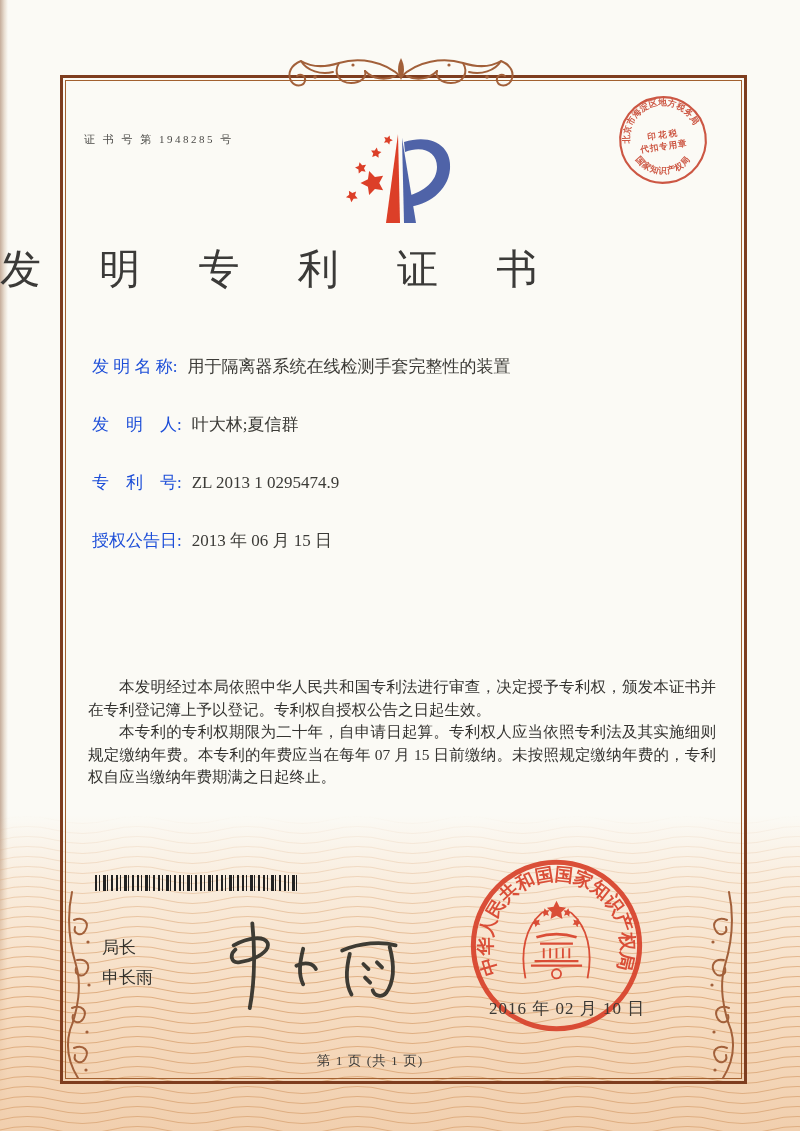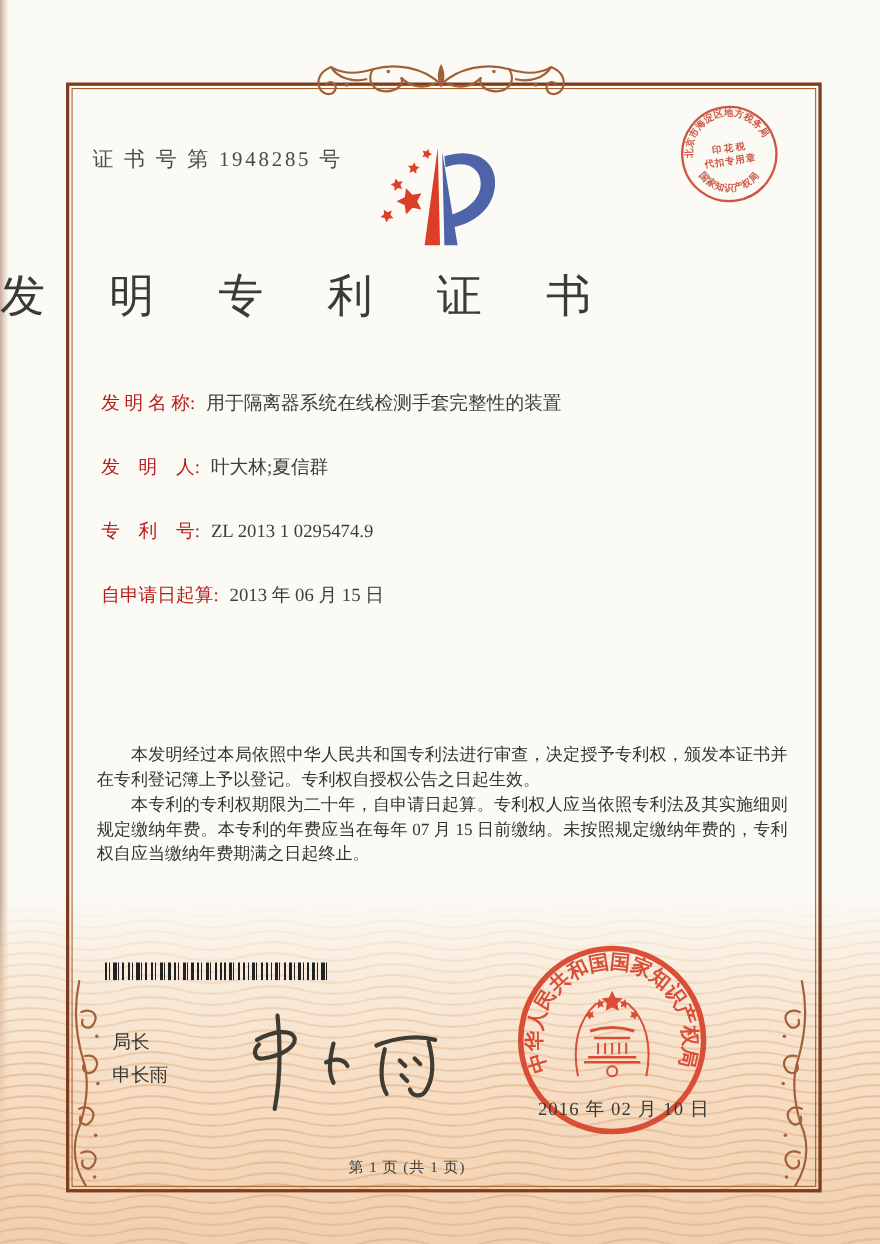--- a/index.html
+++ b/index.html
@@ -10,27 +10,27 @@
   }
   .scan-edge{position:absolute;left:0;top:0;bottom:0;width:8px;
     background:linear-gradient(90deg,#8f5f40,#d6c2ad 55%,rgba(255,255,255,0));opacity:.5;}
   .tint{position:absolute;left:0;top:815px;width:800px;height:316px;
     background:linear-gradient(180deg,rgba(247,220,192,0) 0%,rgba(247,219,190,.45) 22%,rgba(245,214,183,.85) 60%,rgba(241,207,174,1) 100%);}
   .waves{position:absolute;left:0;top:815px;}
   .frame{position:absolute;left:60px;top:75px;width:681px;height:1003px;
     border:3px solid #7e3d1f;}
   .frame .inner{position:absolute;inset:2px;border:1px solid #a2602f;}
   .abs{position:absolute;}
-  .cert-no{left:84px;top:132px;font-size:19px;letter-spacing:2.5px;color:#4b4a47;}
+  .cert-no{left:84px;top:132px;font-size:11px;letter-spacing:2.5px;color:#4b4a47;}
   .title{left:0;right:0;top:242px;text-align:left;font-size:41px;color:#3b3a38;
     letter-spacing:24px;font-weight:500;}
   .title span{margin-right:-24px;}
   .fields{left:92px;top:338px;width:620px;}
   .frow{height:58px;line-height:58px;font-size:17px;white-space:nowrap;}
-  .flabel{color:#b91c1c;}
+  .flabel{color:#1d4ed8;}
   .fvalue{color:#3c3b37;margin-left:10px;}
   .paras{left:88px;top:676px;width:628px;font-size:15.5px;line-height:22.6px;
     color:#343330;text-align:justify;}
   .paras p{margin:0;text-indent:2em;}
   .barcode{left:95px;top:875px;width:203px;height:16px;
     background:repeating-linear-gradient(90deg,#222 0 2px,rgba(0,0,0,0) 2px 4px,#222 4px 5px,rgba(0,0,0,0) 5px 8px,#222 8px 11px,rgba(0,0,0,0) 11px 12px,#222 12px 13px,rgba(0,0,0,0) 13px 16px,#222 16px 18px,rgba(0,0,0,0) 18px 21px);}
   .officer{left:102px;top:933px;font-size:17px;color:#35342f;line-height:30px;}
   .sig{left:215px;top:912px;}
   .seal{left:456px;top:845px;opacity:.93;}
   .stamp{left:611px;top:88px;transform:rotate(-8deg);opacity:.92;}
@@ -142,21 +142,21 @@
     <text x="85" y="81" text-anchor="middle" font-size="14" font-weight="bold" fill="#c94a35">印 花 税</text>
     <text x="85" y="100" text-anchor="middle" font-size="14" font-weight="bold" letter-spacing="1.5" fill="#c94a35">代扣专用章</text>
   </svg>
 
   <div class="abs title"><span>发 明 专 利 证 书</span></div>
 
   <div class="abs fields">
     <div class="frow"><span class="flabel">发 明 名 称:</span><span class="fvalue">用于隔离器系统在线检测手套完整性的装置</span></div>
     <div class="frow"><span class="flabel">发　明　人:</span><span class="fvalue">叶大林;夏信群</span></div>
     <div class="frow"><span class="flabel">专　利　号:</span><span class="fvalue">ZL 2013 1 0295474.9</span></div>
-    <div class="frow"><span class="flabel">自申请日起算:</span><span class="fvalue">2013 年 06 月 15 日</span></div>
+    <div class="frow"><span class="flabel">授权公告日:</span><span class="fvalue">2013 年 06 月 15 日</span></div>
   </div>
 
   <div class="abs paras">
     <p>本发明经过本局依照中华人民共和国专利法进行审查，决定授予专利权，颁发本证书并在专利登记簿上予以登记。专利权自授权公告之日起生效。</p>
     <p>本专利的专利权期限为二十年，自申请日起算。专利权人应当依照专利法及其实施细则规定缴纳年费。本专利的年费应当在每年 07 月 15 日前缴纳。未按照规定缴纳年费的，专利权自应当缴纳年费期满之日起终止。</p>
   </div>
 
   <div class="abs barcode"></div>
 
   <div class="abs officer">

